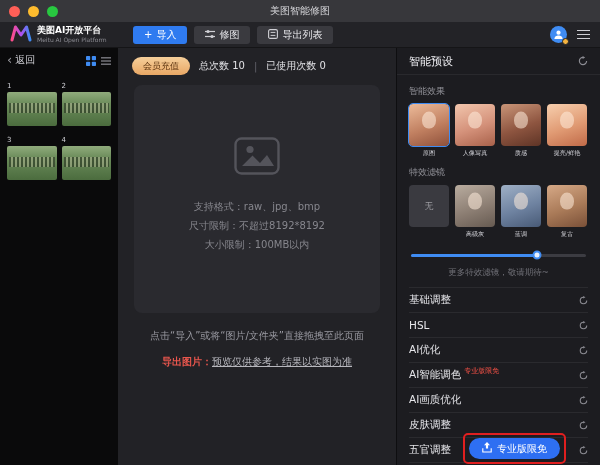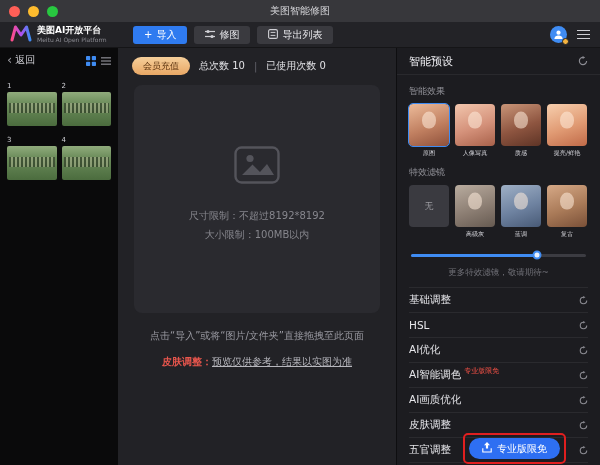--- a/index.html
+++ b/index.html
@@ -224,27 +224,28 @@
       </div>
 
       <div class="dropzone">
         <div class="dz-icon">
           <svg width="46" height="38" viewBox="0 0 46 38">
             <rect x="1.5" y="1.5" width="43" height="35" rx="6" fill="none" stroke="#54545b" stroke-width="2.4"></rect>
             <circle cx="16" cy="12.5" r="3.6" fill="#54545b"></circle>
             <path d="M8 29 L18.5 18.5 L26 26 L33 18 L40 29 Z" fill="#54545b"></path>
           </svg>
         </div>
+        <div class="dz-line">支持格式：raw、jpg、bmp</div>
         <div class="dz-line">尺寸限制：不超过8192*8192</div>
         <div class="dz-line">大小限制：100MB以内</div>
       </div>
 
       <div class="drag-hint">点击“导入”或将“图片/文件夹”直接拖拽至此页面</div>
       <div class="tip">
-        <span class="tip-label">皮肤调整：</span><span class="tip-text">预览仅供参考，结果以实图为准</span>
+        <span class="tip-label">导出图片：</span><span class="tip-text">预览仅供参考，结果以实图为准</span>
       </div>
     </main>
 
     <aside class="panel">
       <div class="panel-header">
         <span>智能预设</span>
         <span class="icon-right">
           <svg width="10" height="10" viewBox="0 0 10 10">
               <path d="M8.6 5 A3.6 3.6 0 1 1 5 1.4" fill="none" stroke="#8b8b92" stroke-width="1.2"></path>
               <path d="M4.6 0 L7.2 1.4 L4.6 2.9 Z" fill="#8b8b92"></path>

